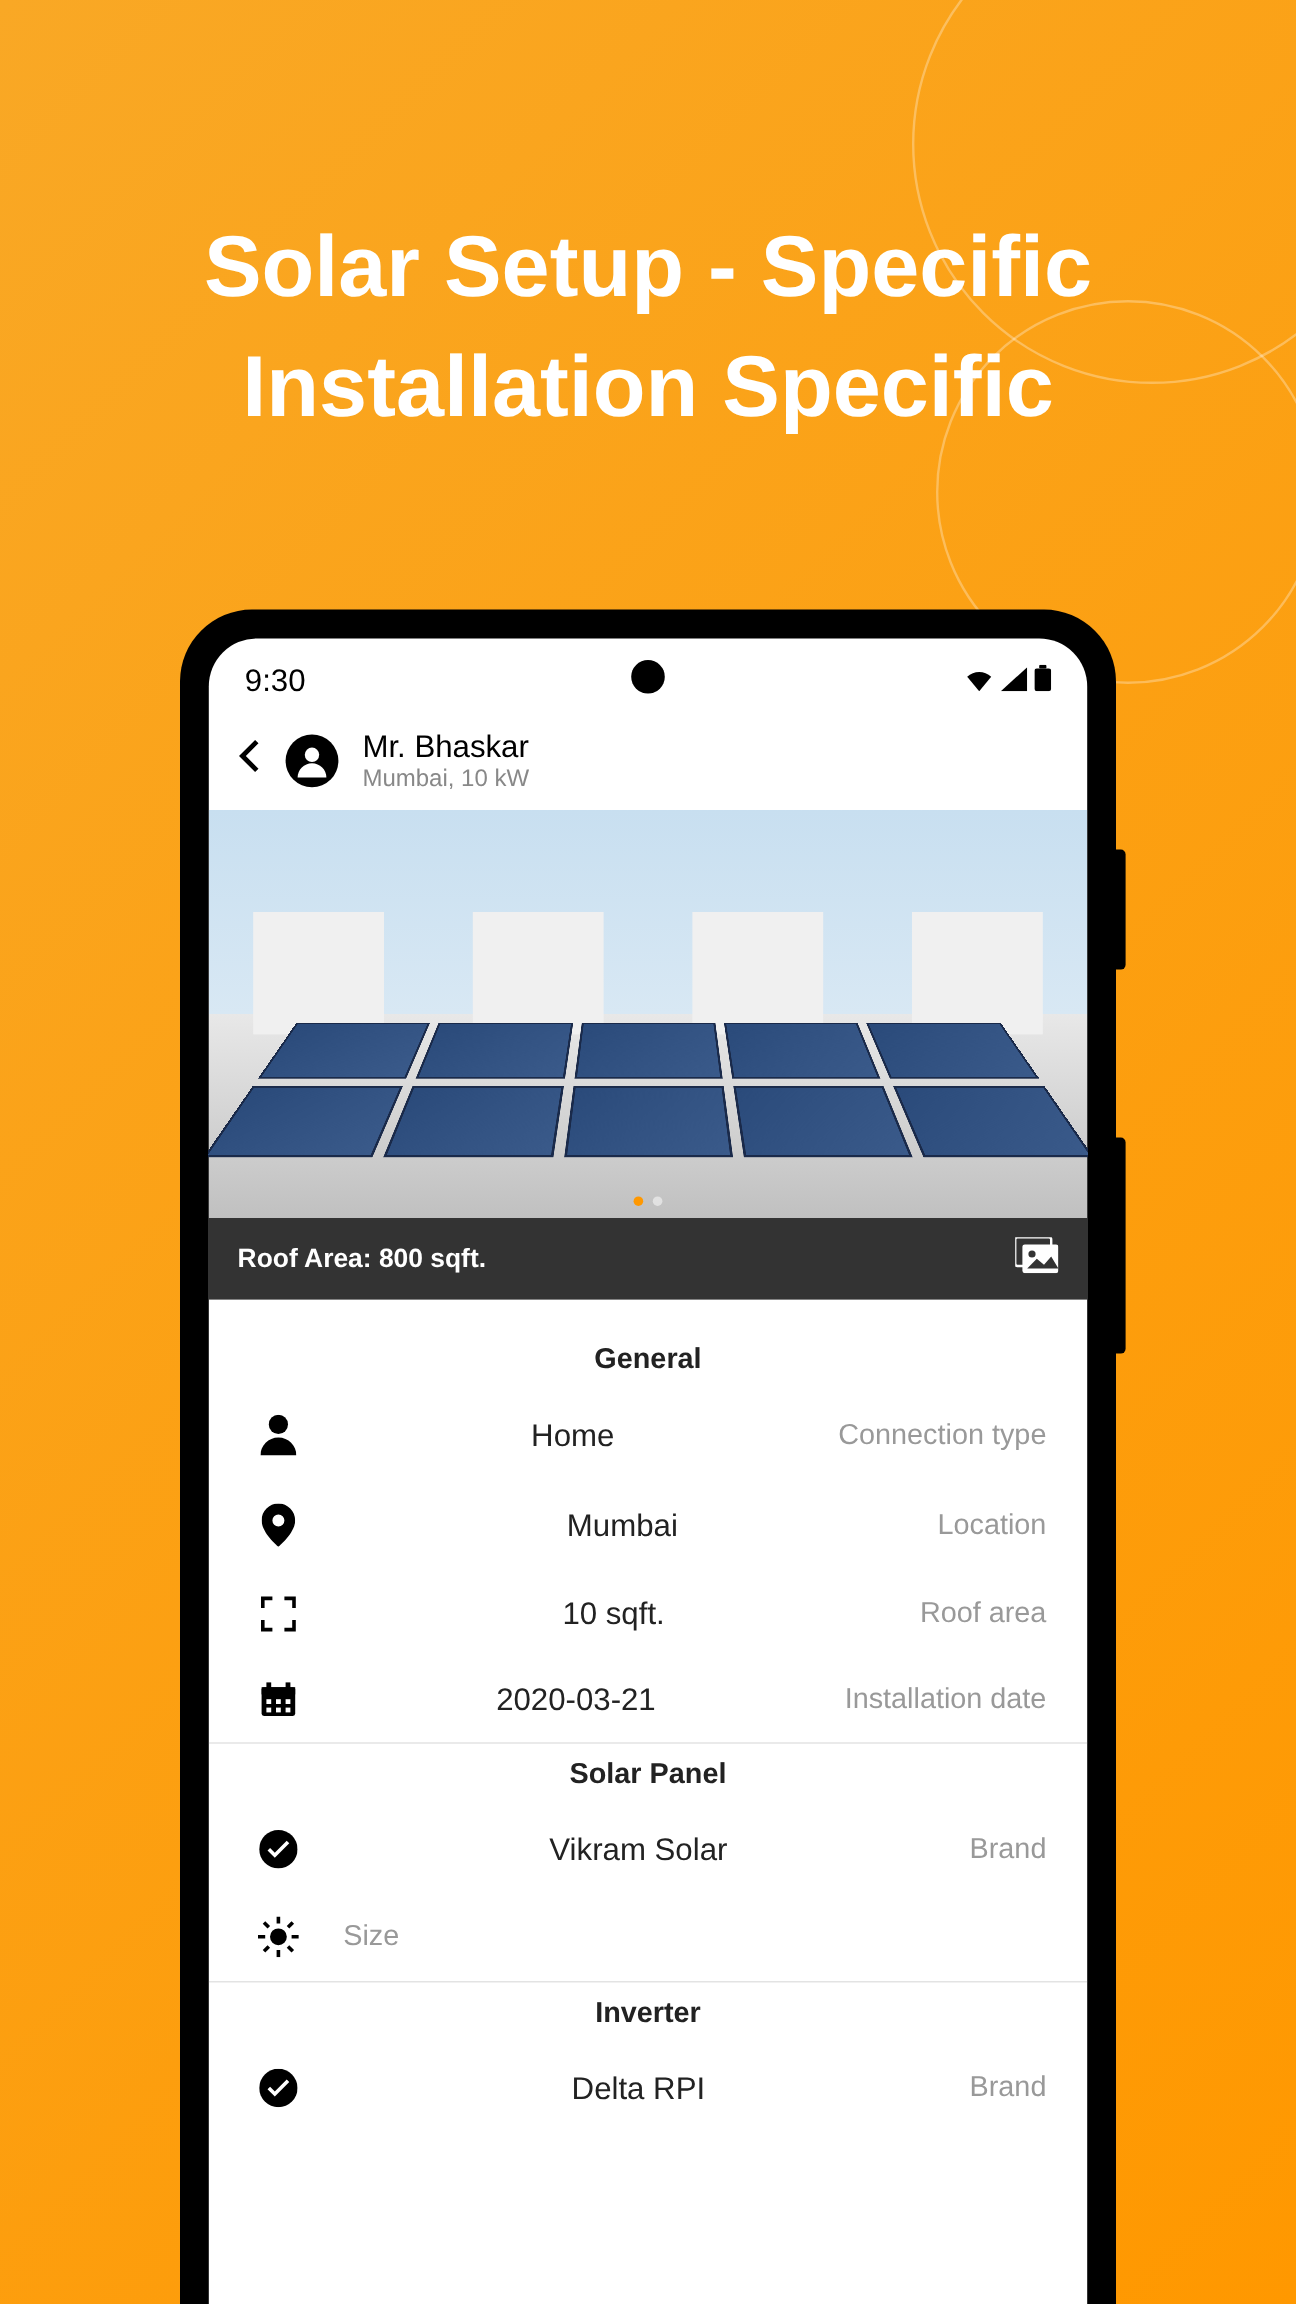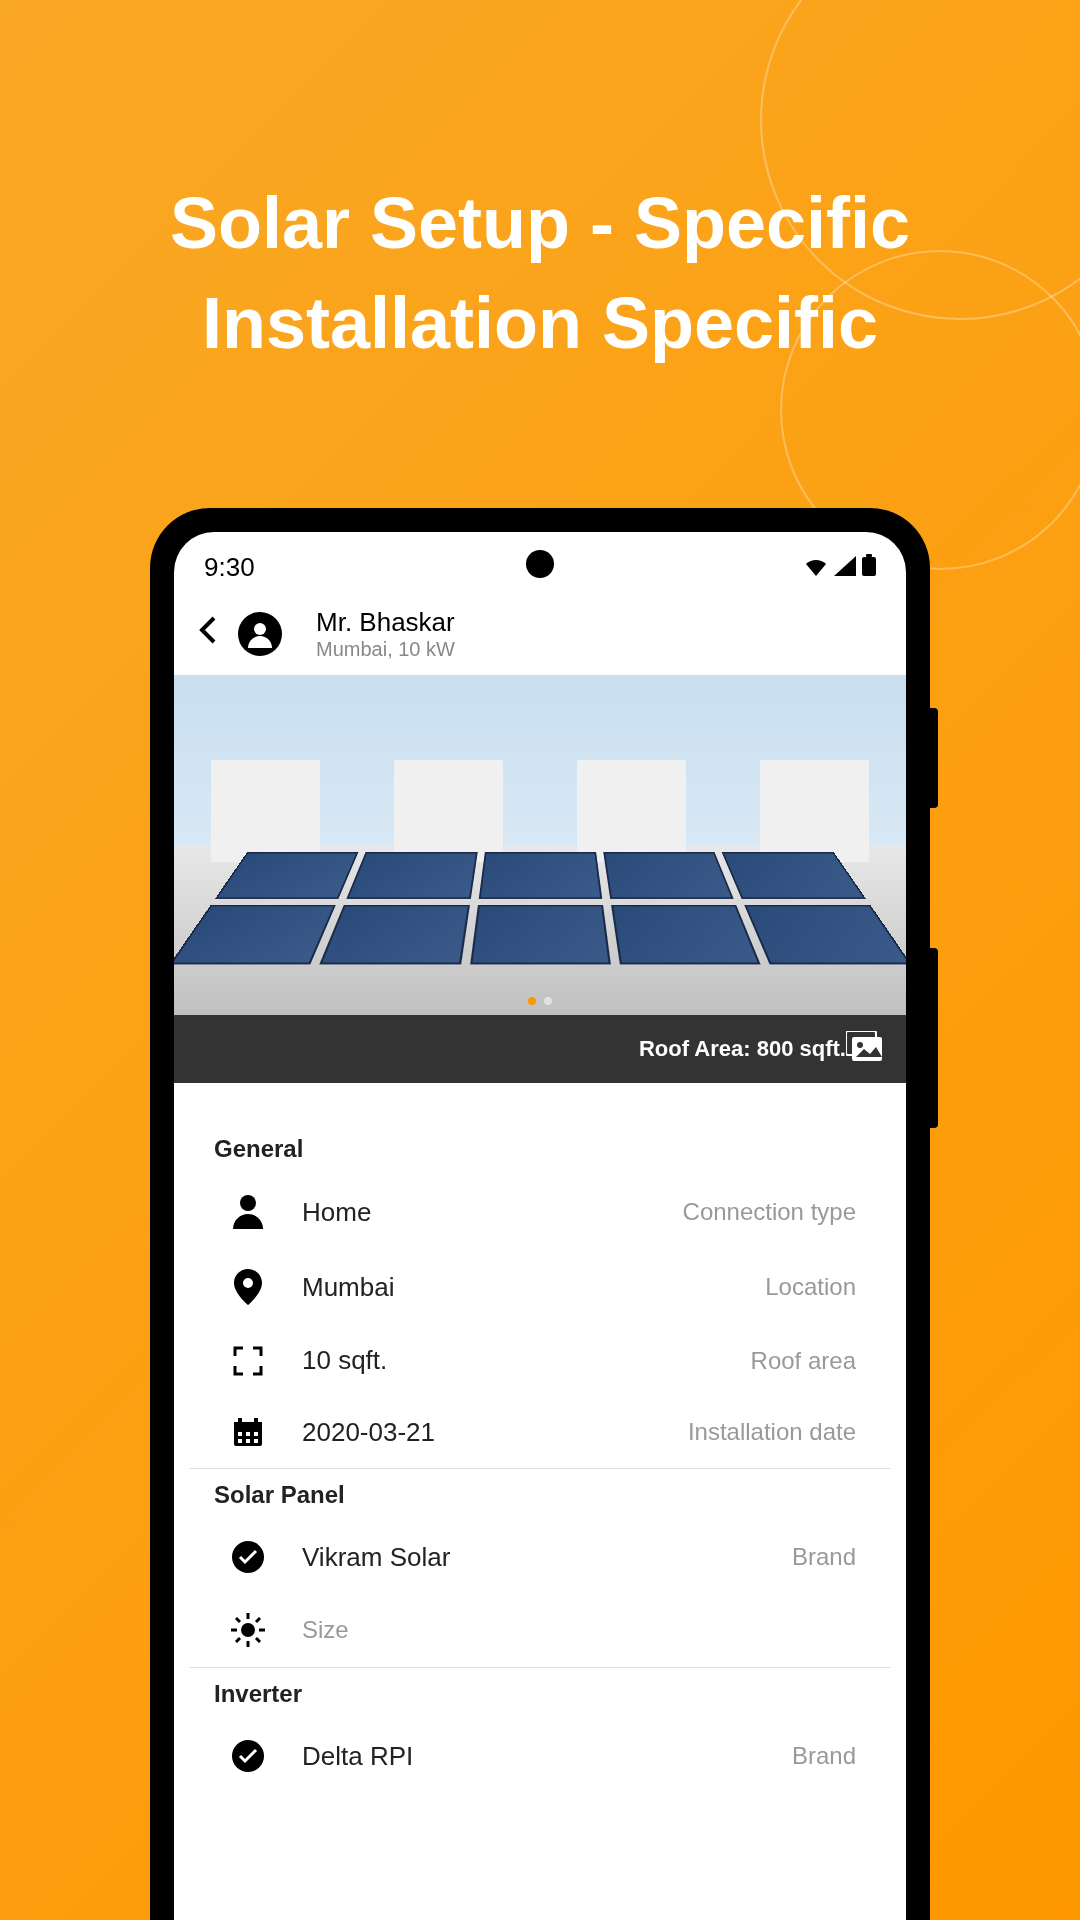--- a/index.html
+++ b/index.html
@@ -117,21 +117,21 @@
 }
 .avatar {
   width: 44px;
   height: 44px;
   border-radius: 50%;
   background: #000;
   display: flex;
   align-items: center;
   justify-content: center;
 }
-.header-text { flex: 1; margin-left: 14px; }
+.header-text { flex: 1; }
 .header-name {
   font-size: 26px;
   font-weight: 500;
   color: #000;
 }
 .header-sub {
   font-size: 20px;
   color: #888;
 }
 .hero-image {
@@ -188,27 +188,28 @@
   height: 8px;
   border-radius: 50%;
   background: rgba(255,255,255,0.5);
 }
 .dot.active { background: #ff9800; }
 .info-strip {
   background: #333;
   color: #fff;
   padding: 16px 24px;
   display: flex;
-  justify-content: flex-end;
+  justify-content: space-between;
   align-items: center;
   font-size: 22px;
   font-weight: 600;
 }
 .content-area {
-  padding: 40px;
+  padding: 24px;
+  text-align: center;
 }
 .section-title {
   font-size: 24px;
   font-weight: 700;
   color: #222;
   padding: 12px 0;
 }
 .detail-row {
   display: flex;
   align-items: center;

